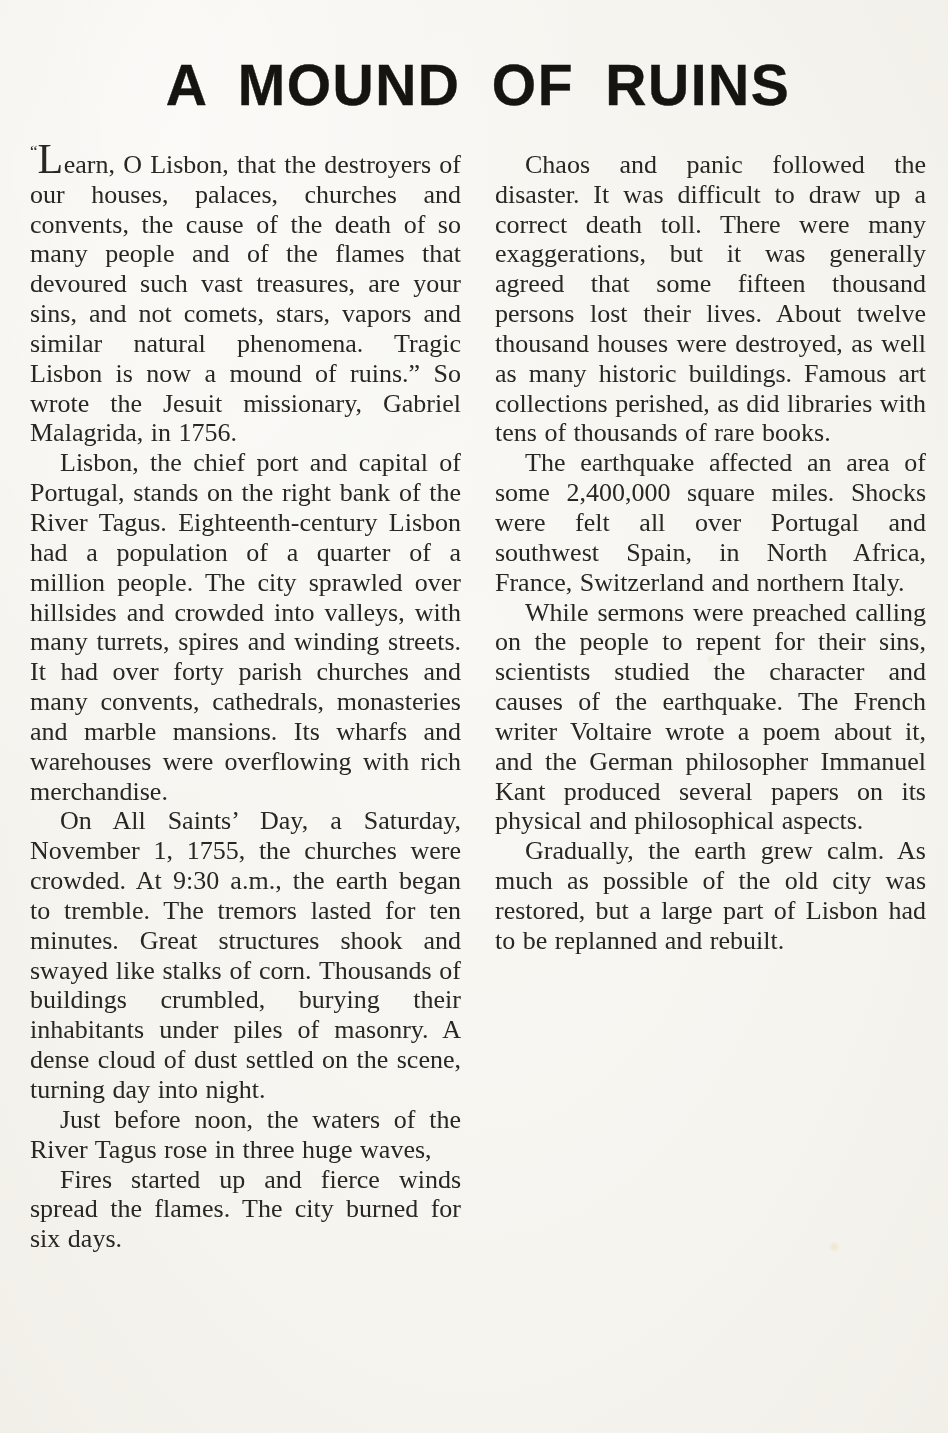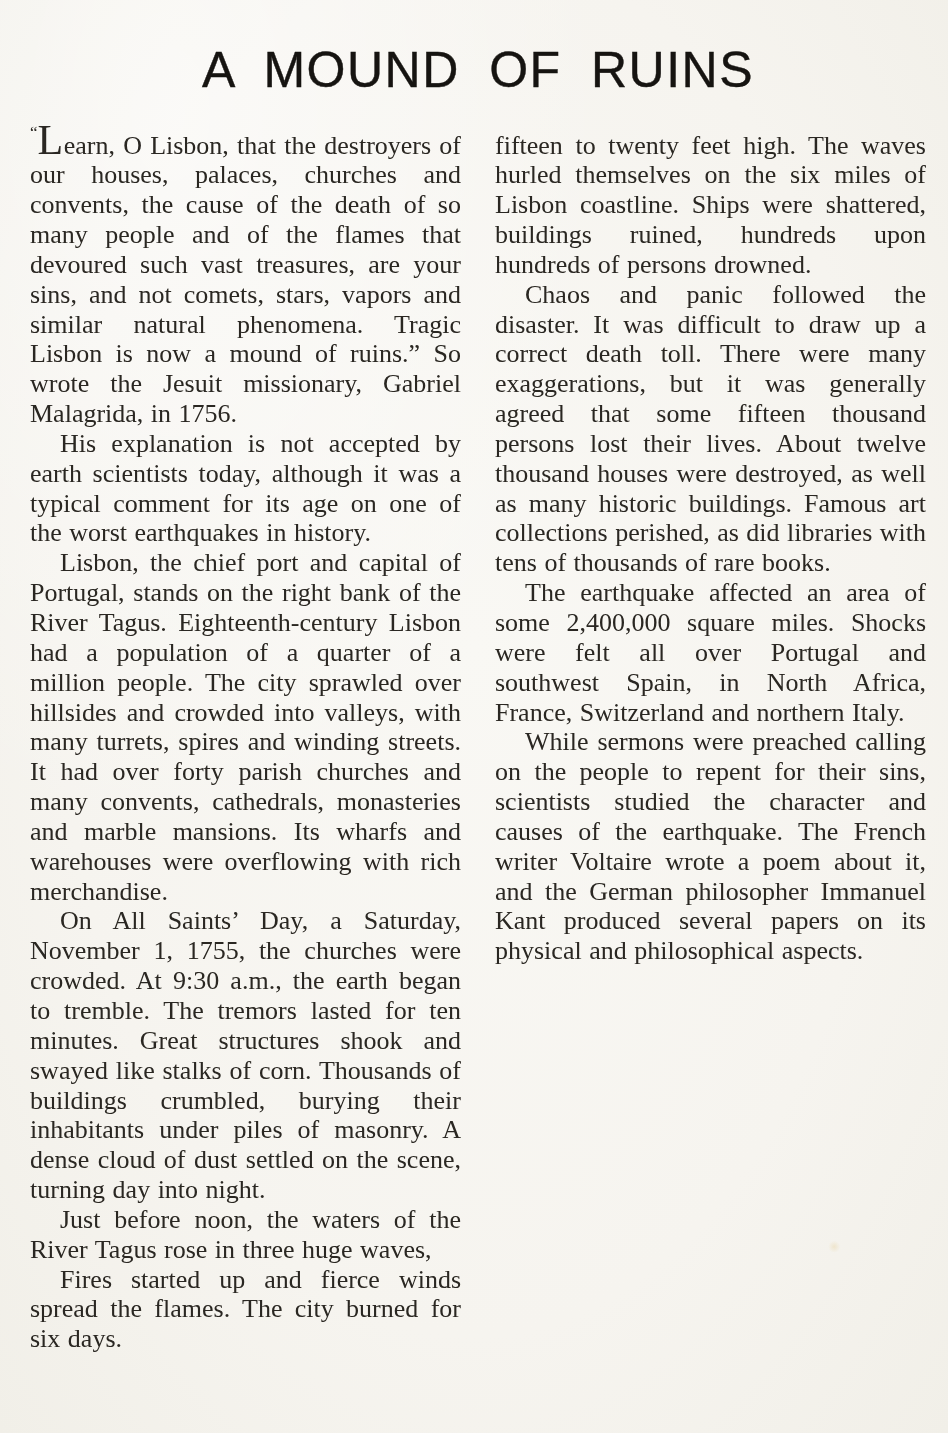--- a/index.html
+++ b/index.html
@@ -17,26 +17,26 @@
     overflow: hidden;
     background:
       radial-gradient(ellipse at 18% 8%, rgba(255,255,255,0.55) 0%, rgba(255,255,255,0) 40%),
       radial-gradient(circle at 88% 87%, rgba(214,170,60,0.18) 0px, rgba(214,170,60,0) 6px),
       radial-gradient(circle at 75% 46%, rgba(200,160,70,0.12) 0px, rgba(200,160,70,0) 5px),
       radial-gradient(ellipse at 50% 45%, #f9f8f4 0%, #f6f4ef 62%, #f1efe8 100%);
     color: #2a2722;
     font-family: "Liberation Serif", "DejaVu Serif", serif;
   }
   .title {
-    margin: 4px;
+    margin: 16px;
     padding-top: 18px;
     text-align: center;
     font-family: "Liberation Sans", "DejaVu Sans", sans-serif;
-    font-weight: 400;
-    font-size: 50px;
+    font-weight: 700;
+    font-size: 57px;
     line-height: 1.05;
     letter-spacing: 1.5px;
     word-spacing: 14px;
     color: #161411;
     -webkit-text-stroke: 0.4px #161411;
   }
   .columns {
     display: flex;
     gap: 34px;
     margin-top: 34px;
@@ -74,26 +74,25 @@
   }
 </style>
 </head>
 <body>
 
 <div class="page">
   <h1 class="title">A MOUND OF RUINS</h1>
   <div class="columns">
     <div class="col" id="col-left">
         <p class="para noindent"><span class="lead-quote">“</span><span class="drop-cap">L</span>earn, O Lisbon, that the destroyers of our houses, palaces, churches and convents, the cause of the death of so many people and of the flames that devoured such vast treasures, are your sins, and not comets, stars, vapors and similar natural phenomena. Tragic Lisbon is now a mound of ruins.” So wrote the Jesuit missionary, Gabriel Malagrida, in 1756.</p>
-        <p class="para">His explanation is not accepted by earth scientists today, although it was a typical comment for its age on one of the worst earthquakes in history.</p>
         <p class="para">Lisbon, the chief port and capital of Portugal, stands on the right bank of the River Tagus. Eighteenth-century Lisbon had a population of a quarter of a million people. The city sprawled over hillsides and crowded into valleys, with many turrets, spires and winding streets. It had over forty parish churches and many convents, cathedrals, monasteries and marble mansions. Its wharfs and warehouses were overflowing with rich merchandise.</p>
         <p class="para">On All Saints’ Day, a Saturday, November 1, 1755, the churches were crowded. At 9:30 a.m., the earth began to tremble. The tremors lasted for ten minutes. Great structures shook and swayed like stalks of corn. Thousands of buildings crumbled, burying their inhabitants under piles of masonry. A dense cloud of dust settled on the scene, turning day into night.</p>
         <p class="para">Just before noon, the waters of the River Tagus rose in three huge waves,</p>
         <p class="para">Fires started up and fierce winds spread the flames. The city burned for six days.</p>
       </div>
     <div class="col" id="col-right">
-        <p class="para noindent">fifteen to twenty feet high. The waves hurled themselves on the six miles of Lisbon coastline. Ships were shattered, buildings ruined, hundreds upon hundreds of persons drowned.</p>
         <p class="para">Chaos and panic followed the disaster. It was difficult to draw up a correct death toll. There were many exaggerations, but it was generally agreed that some fifteen thousand persons lost their lives. About twelve thousand houses were destroyed, as well as many historic buildings. Famous art collections perished, as did libraries with tens of thousands of rare books.</p>
         <p class="para">The earthquake affected an area of some 2,400,000 square miles. Shocks were felt all over Portugal and southwest Spain, in North Africa, France, Switzerland and northern Italy.</p>
         <p class="para">While sermons were preached calling on the people to repent for their sins, scientists studied the character and causes of the earthquake. The French writer Voltaire wrote a poem about it, and the German philosopher Immanuel Kant produced several papers on its physical and philosophical aspects.</p>
+        <p class="para">Gradually, the earth grew calm. As much as possible of the old city was restored, but a large part of Lisbon had to be replanned and rebuilt.</p>
       </div>
   </div>
 </div>
 
 </body></html>

